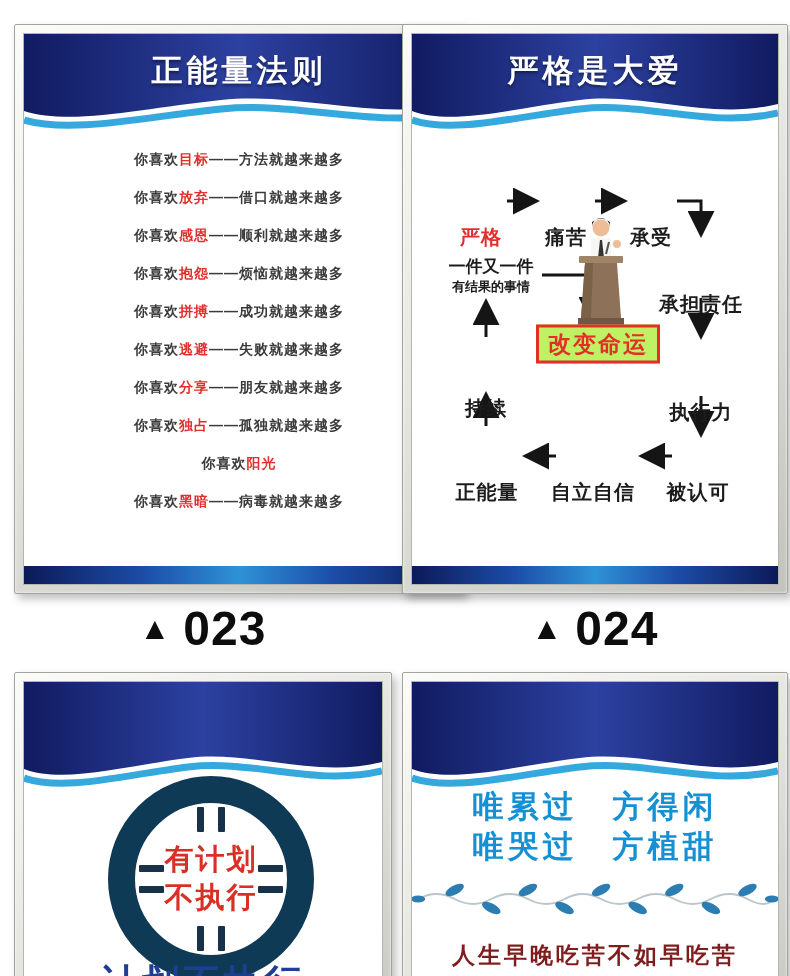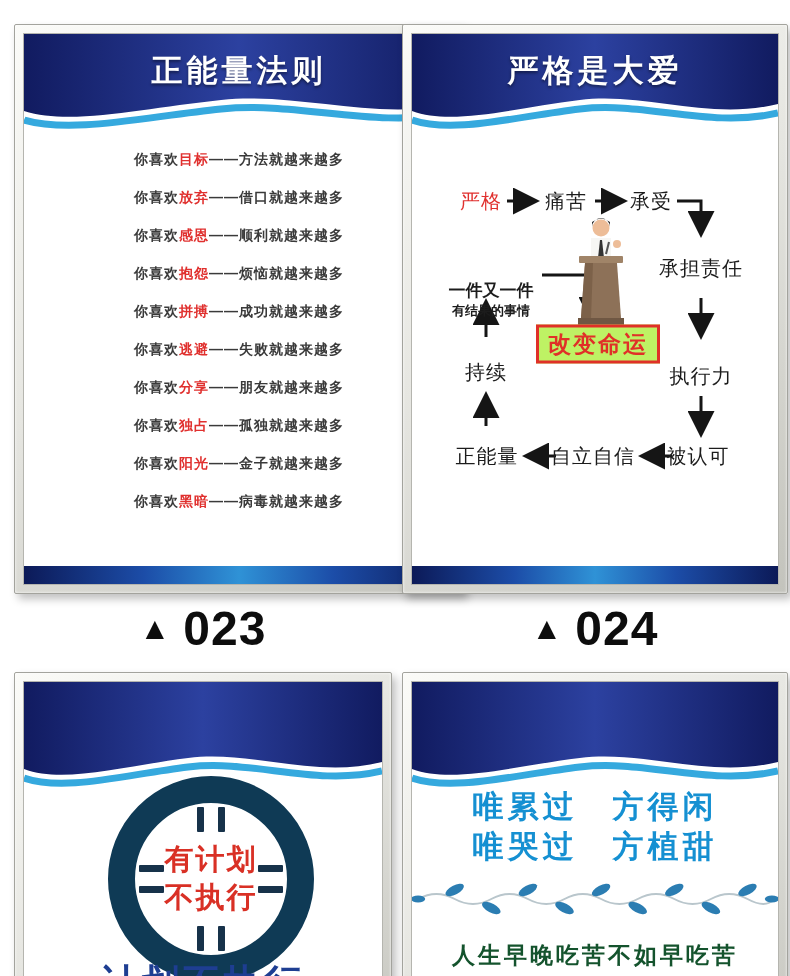--- a/index.html
+++ b/index.html
@@ -30,30 +30,30 @@
     background:linear-gradient(90deg,#0c1a58 0%,#1c4da8 28%,#2f92d6 50%,#1c4da8 72%,#0c1a58 100%);
   }
   
   .law-list{position:absolute;left:0;top:107px;width:100%;}
   .law-row{height:38px;display:flex;justify-content:center;align-items:center;
     font-size:14px;font-weight:700;color:#3a3a3a;letter-spacing:1px;white-space:nowrap;}
   .kw{color:#e0302e;}
   
   .flow{position:absolute;left:0;top:140px;width:360px;height:305px;}
   .flow svg.arrows{position:absolute;left:0;top:0;width:360px;height:305px;}
-  .fnode{position:absolute;transform:translate(-50%,-50%);font-size:20px;font-weight:400;
-    color:#1c1c1c;white-space:nowrap;letter-spacing:1px;}
+  .fnode{position:absolute;transform:translate(-50%,-50%);font-size:20px;font-weight:700;
+    color:#1c1c1c;white-space:nowrap;letter-spacing:1px;margin-top:36px;}
   .fnode.red{color:#e0302e;}
   .fate{
     position:absolute;transform:translate(-50%,-50%);left:186px;top:170px;
     border:3px solid #e03028;color:#e03028;background:#bef264;
     font-size:23px;font-weight:700;padding:1px 9px;letter-spacing:2px;white-space:nowrap;
   }
   .oneblock{position:absolute;left:79px;top:101px;transform:translate(-50%,-50%);
-    text-align:center;color:#1c1c1c;white-space:nowrap;margin-top:24px;}
+    text-align:center;color:#1c1c1c;white-space:nowrap;}
   .oneblock .l1{font-size:17px;font-weight:800;}
   .oneblock .l2{font-size:13px;font-weight:800;}
   .figure{position:absolute;left:153px;top:40px;width:72px;height:118px;}
   
   .clock{position:absolute;left:84px;top:94px;width:206px;height:206px;}
   .ring{position:absolute;left:0;top:0;width:206px;height:206px;box-sizing:border-box;
     border:27px solid #0f3a55;border-radius:50%;background:#fff;
     box-shadow:inset 0 0 0 1px rgba(255,255,255,0.3);}
   .tick{position:absolute;background:#17324a;border-radius:1px;}
   .tick.v{width:7px;height:25px;}
@@ -61,21 +61,21 @@
   .clock-text{position:absolute;left:0;top:0;width:206px;height:206px;
     display:flex;flex-direction:column;justify-content:center;align-items:center;
     font-size:29px;font-weight:800;color:#d93025;line-height:1.3;letter-spacing:2px;}
   .plan-caption{position:absolute;left:0;top:276px;width:100%;text-align:center;
     font-size:38px;font-weight:800;color:#1e3e92;letter-spacing:3px;}
   
   .br-lines{position:absolute;left:0;top:105px;width:100%;text-align:center;
     color:#1590d2;font-weight:800;font-size:31px;line-height:40px;letter-spacing:4px;}
   .vine{position:absolute;left:0;top:199px;width:100%;height:34px;}
   .br-bottom{position:absolute;left:0;top:258px;width:100%;text-align:center;
-    font-size:23px;font-weight:600;color:#14532d;letter-spacing:3px;}
+    font-size:23px;font-weight:600;color:#7f1d1d;letter-spacing:3px;}
   
   .item-label{position:absolute;top:600px;height:56px;display:flex;align-items:center;
     justify-content:center;gap:13px;color:#0d0d0d;}
   .item-label .tri{font-size:31px;line-height:1;}
   .item-label .num{font-size:48px;font-weight:700;letter-spacing:1px;}
 </style>
 </head>
 <body>
 
 <div class="poster" style="left:14px;top:24px;width:450px;height:570px;">
@@ -132,21 +132,20 @@
             <span>——朋友就越来越多</span>
           </div>
         <div class="law-row">
             <span>你喜欢</span>
             <span class="kw">独占</span>
             <span>——孤独就越来越多</span>
           </div>
         <div class="law-row">
             <span>你喜欢</span>
             <span class="kw">阳光</span>
-            <span>——金子就越来越多</span>
           </div>
         <div class="law-row">
             <span>你喜欢</span>
             <span class="kw">黑暗</span>
             <span>——病毒就越来越多</span>
           </div>
       </div>
       <div class="footer-bar"></div>
     </div>
   </div>

